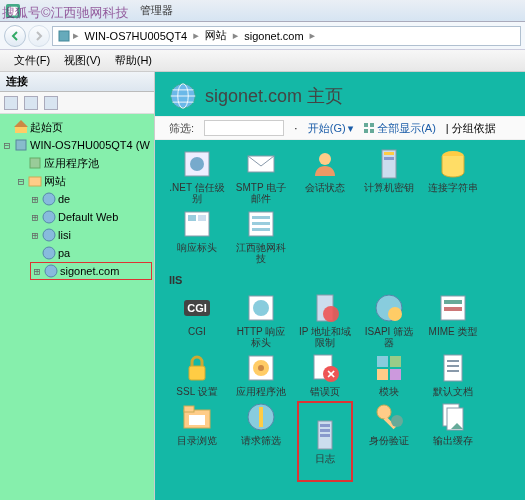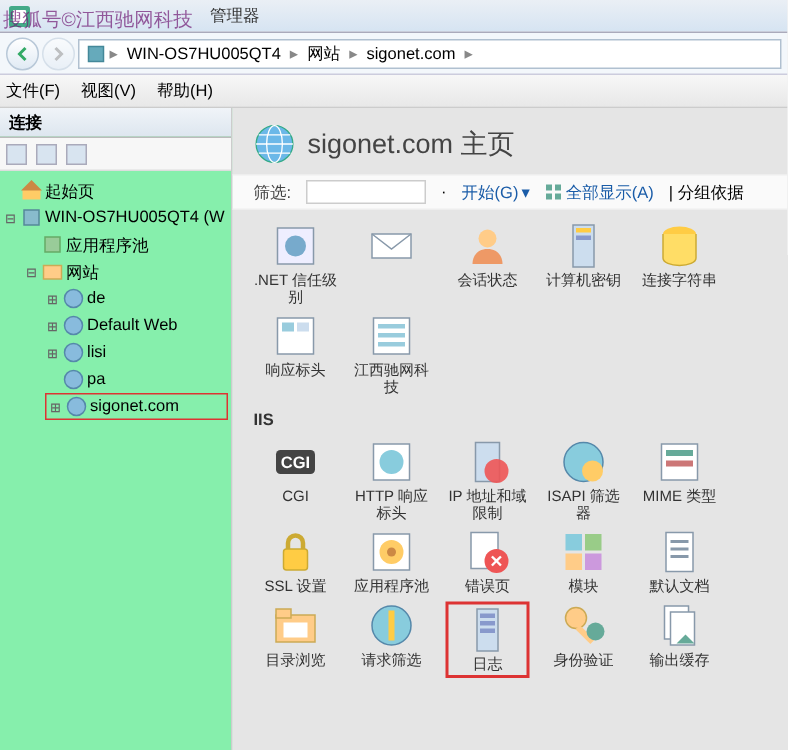--- a/index.html
+++ b/index.html
@@ -5,46 +5,46 @@
 *{box-sizing:border-box;margin:0;padding:0;font-family:"Microsoft YaHei","SimSun",sans-serif;font-size:11px}
 body{background:#fff;width:525px;height:500px;overflow:hidden;position:relative}
 .watermark{position:absolute;top:4px;left:2px;color:#701a75;font-size:13px;z-index:100;opacity:.7}
 .titlebar{height:22px;background:linear-gradient(#eaeff5,#d6e4f2);display:flex;align-items:center;padding:0 6px;border-bottom:1px solid #aab}
 .titlebar .ticon{width:14px;height:14px;margin-right:4px}
 .navbar{height:28px;background:#f3f7fb;display:flex;align-items:center;padding:0 4px;gap:2px;border-bottom:1px solid #ccd}
 .navbtn{width:22px;height:22px;border:1px solid #b8c8d8;border-radius:11px;background:linear-gradient(#fff,#e0eaf4);display:flex;align-items:center;justify-content:center}
 .breadcrumb{flex:1;height:20px;border:1px solid #b0c0d0;background:#fff;display:flex;align-items:center;padding:0 4px;gap:2px}
 .bcitem{padding:0 4px}
 .bcsep{color:#888}
-.menubar{height:22px;background:linear-gradient(#f7f7f7,#e8e8e8);display:flex;align-items:center;padding:0 4px;gap:14px;border-bottom:1px solid #ccc}
+.menubar{height:22px;background:linear-gradient(#f7f7f7,#e8e8e8);display:flex;align-items:center;padding:0 14px;gap:14px;border-bottom:1px solid #ccc}
 .main{display:flex;height:428px}
 .left{width:155px;border-right:1px solid #ccc;background:#86efac;display:flex;flex-direction:column}
 .panehdr{height:20px;background:linear-gradient(#f0f4f8,#dde6ef);padding:2px 6px;border-bottom:1px solid #bbb;font-weight:bold}
 .toolbar{height:22px;background:#f7f7f7;border-bottom:1px solid #ddd;display:flex;align-items:center;padding:0 4px;gap:6px}
 .tbico{width:14px;height:14px;background:#d8e4f0;border:1px solid #aab}
 .tree{padding:4px 2px;overflow:hidden}
 .tnode{display:flex;align-items:center;height:18px;gap:2px;white-space:nowrap}
 .twist{width:10px;text-align:center;color:#666;font-family:monospace}
 .nico{width:14px;height:14px;flex-shrink:0}
 .sel{border:1px solid #d33;padding:0 1px}
-.right{flex:1;background:#e5e5e5;display:flex;flex-direction:column;overflow:hidden}
+.right{flex:1;background:#14b8a6;display:flex;flex-direction:column;overflow:hidden}
 .hdr{padding:10px 14px 6px;display:flex;align-items:center;gap:8px}
 .hico{width:28px;height:28px}
 .htxt{font-size:18px;color:#444}
 .filterbar{height:24px;display:flex;align-items:center;padding:0 14px;gap:10px;border-top:1px solid #eee;border-bottom:1px solid #eee;background:#fafafa}
 .flabel{color:#444}
 .finput{flex:1;max-width:80px;height:16px;border:1px solid #ccc}
 .flink{color:#1a5ca8;display:flex;align-items:center;gap:2px}
 .content{flex:1;overflow:auto;padding:8px 14px}
 .group{font-weight:bold;color:#333;margin:4px 0 6px}
 .grid{display:flex;flex-wrap:wrap;gap:4px 8px;margin-bottom:10px}
 .item{width:56px;display:flex;flex-direction:column;align-items:center;text-align:center;gap:2px}
 .item .lbl{font-size:10px;line-height:11px;color:#333;word-break:break-all}
 .iicon{width:32px;height:32px}
-.hl{border:2px solid #d33;padding:1px}
+.hl{border:2px solid #d33;padding:16px}
 svg{display:block}
 </style>
 </head>
 <body>
 
 <div class="watermark">搜狐号©江西驰网科技</div>
 
 <div class="titlebar">
   <svg class="ticon" viewBox="0 0 16 16">
       <rect width="16" height="16" fill="#4a8" rx="2"></rect>
@@ -192,20 +192,21 @@
               <rect x="4" y="4" width="24" height="24" fill="#eef" stroke="#89a"></rect>
               <circle cx="16" cy="16" r="7" fill="#7ac"></circle>
             </svg>
             <span class="lbl">.NET 信任级别</span>
           </div>
         <div class="item">
             <svg class="iicon" viewBox="0 0 32 32">
               <rect x="3" y="8" width="26" height="16" fill="#fff" stroke="#89a"></rect>
               <path d="M3 8l13 10L29 8" stroke="#89a" fill="none"></path>
             </svg>
+            <span class="lbl">SMTP 电子邮件</span>
           </div>
         <div class="item">
             <svg class="iicon" viewBox="0 0 32 32">
               <circle cx="16" cy="11" r="6" fill="#fc8"></circle>
               <path d="M6 28c0-6 4-10 10-10s10 4 10 10" fill="#e96"></path>
             </svg>
             <span class="lbl">会话状态</span>
           </div>
         <div class="item">
             <svg class="iicon" viewBox="0 0 32 32">

